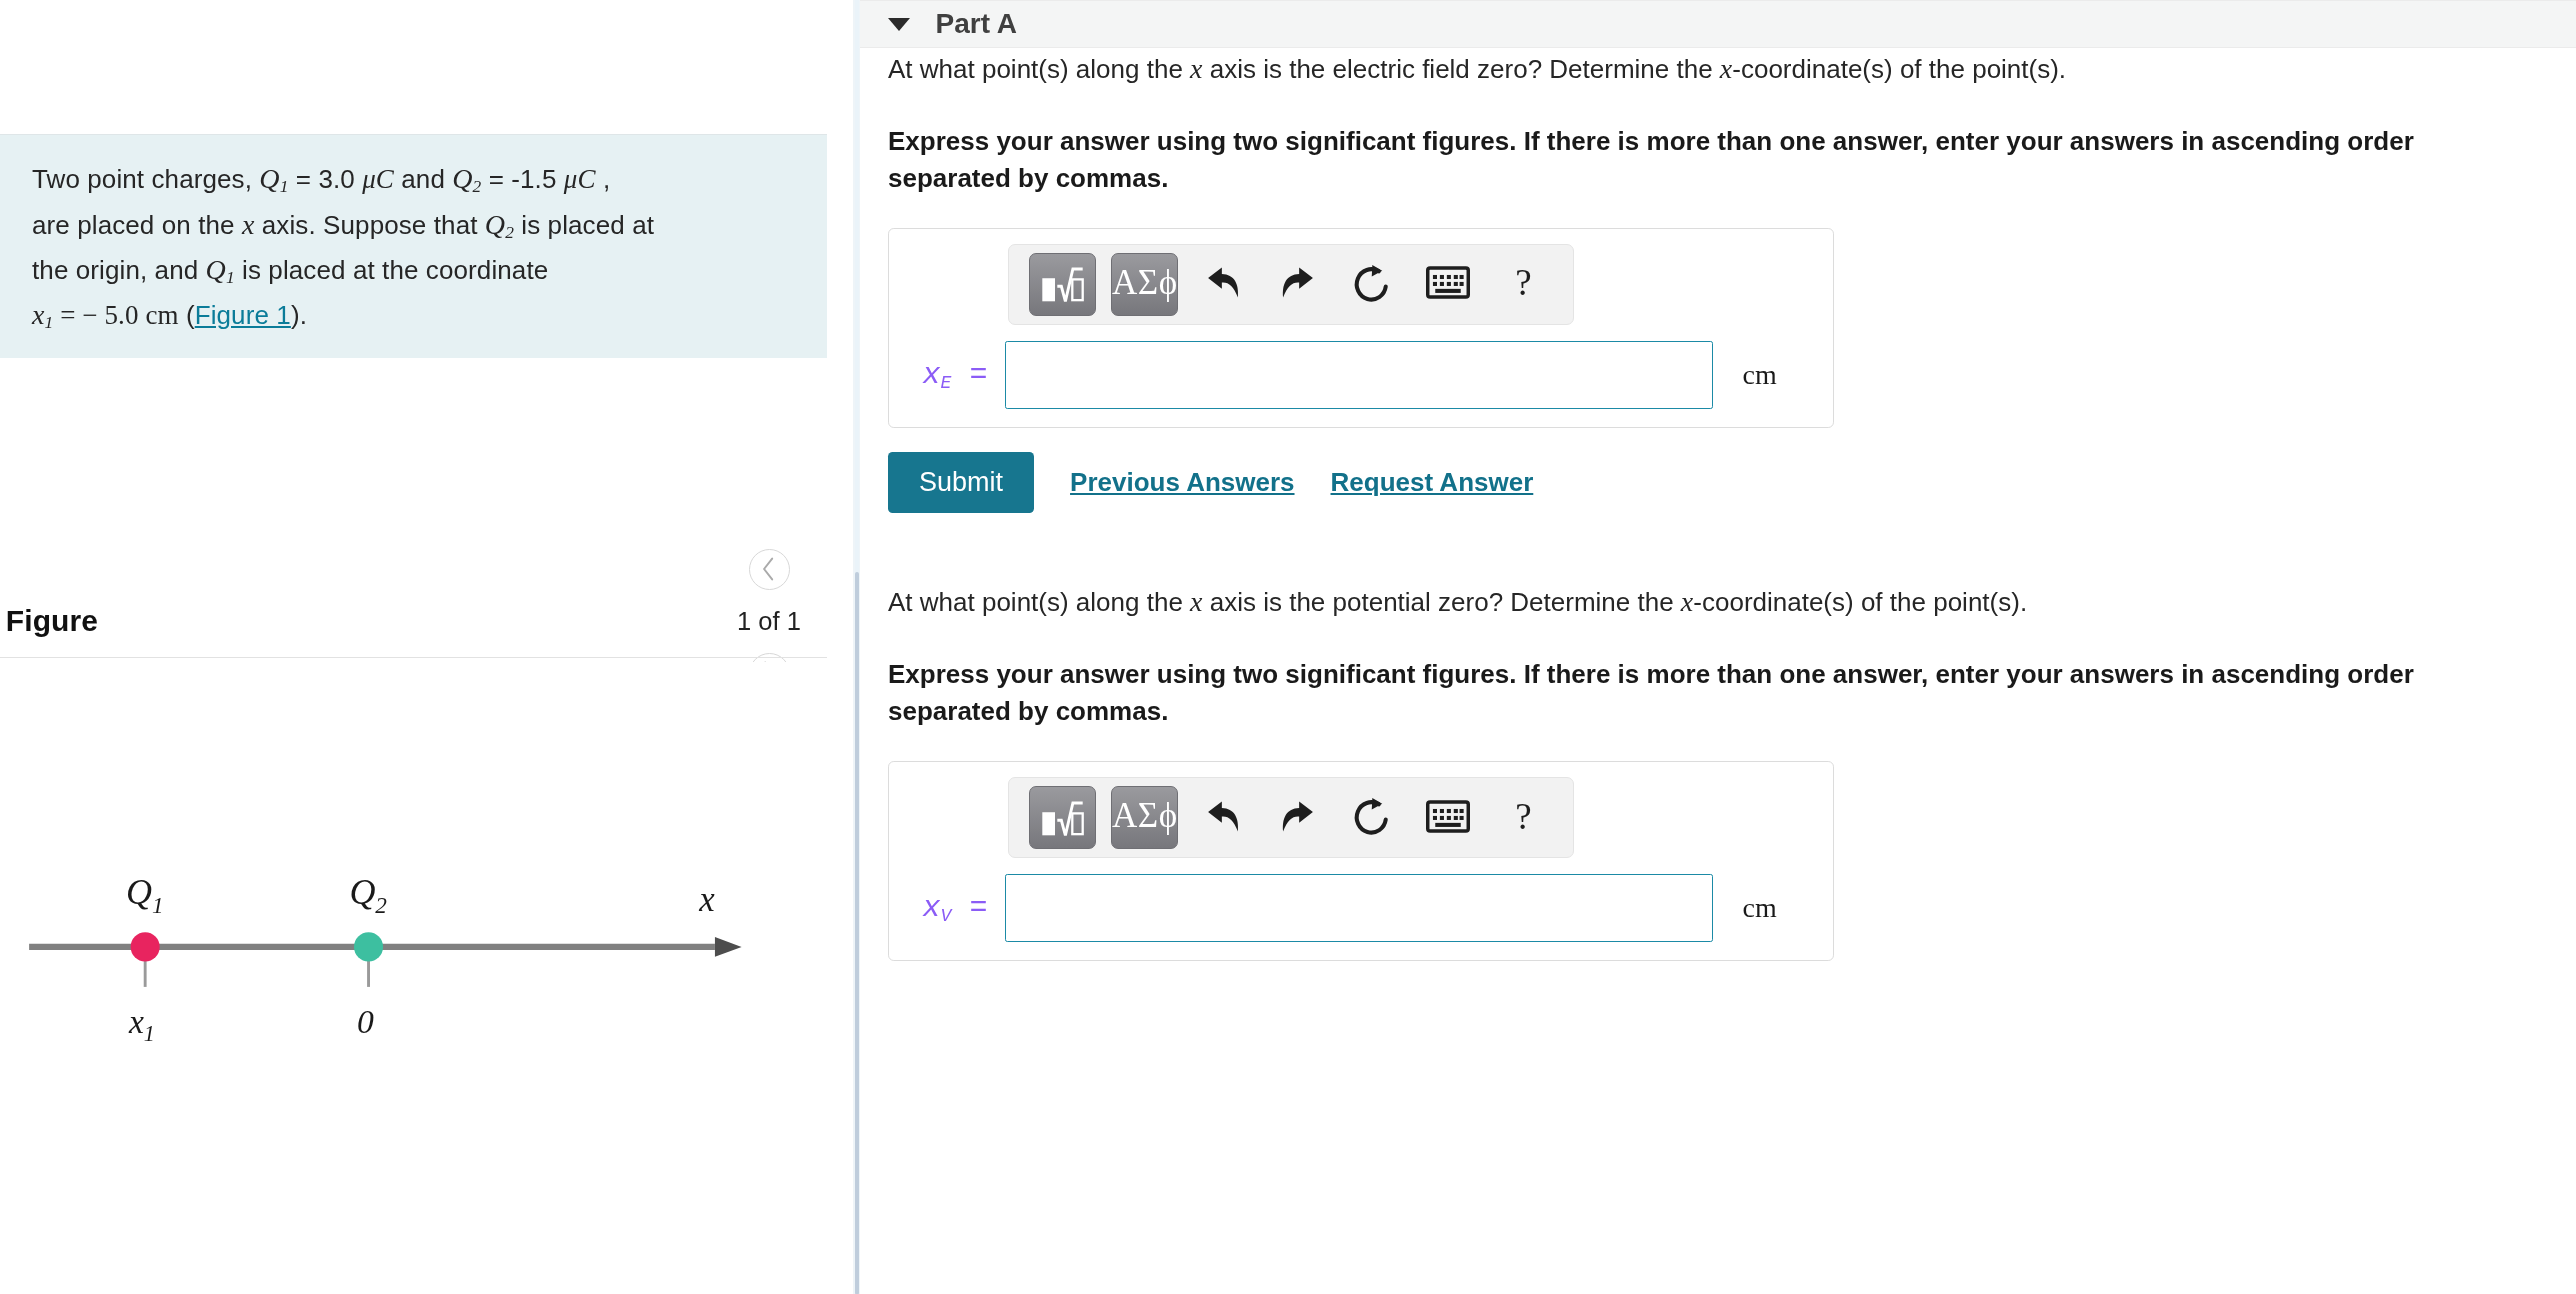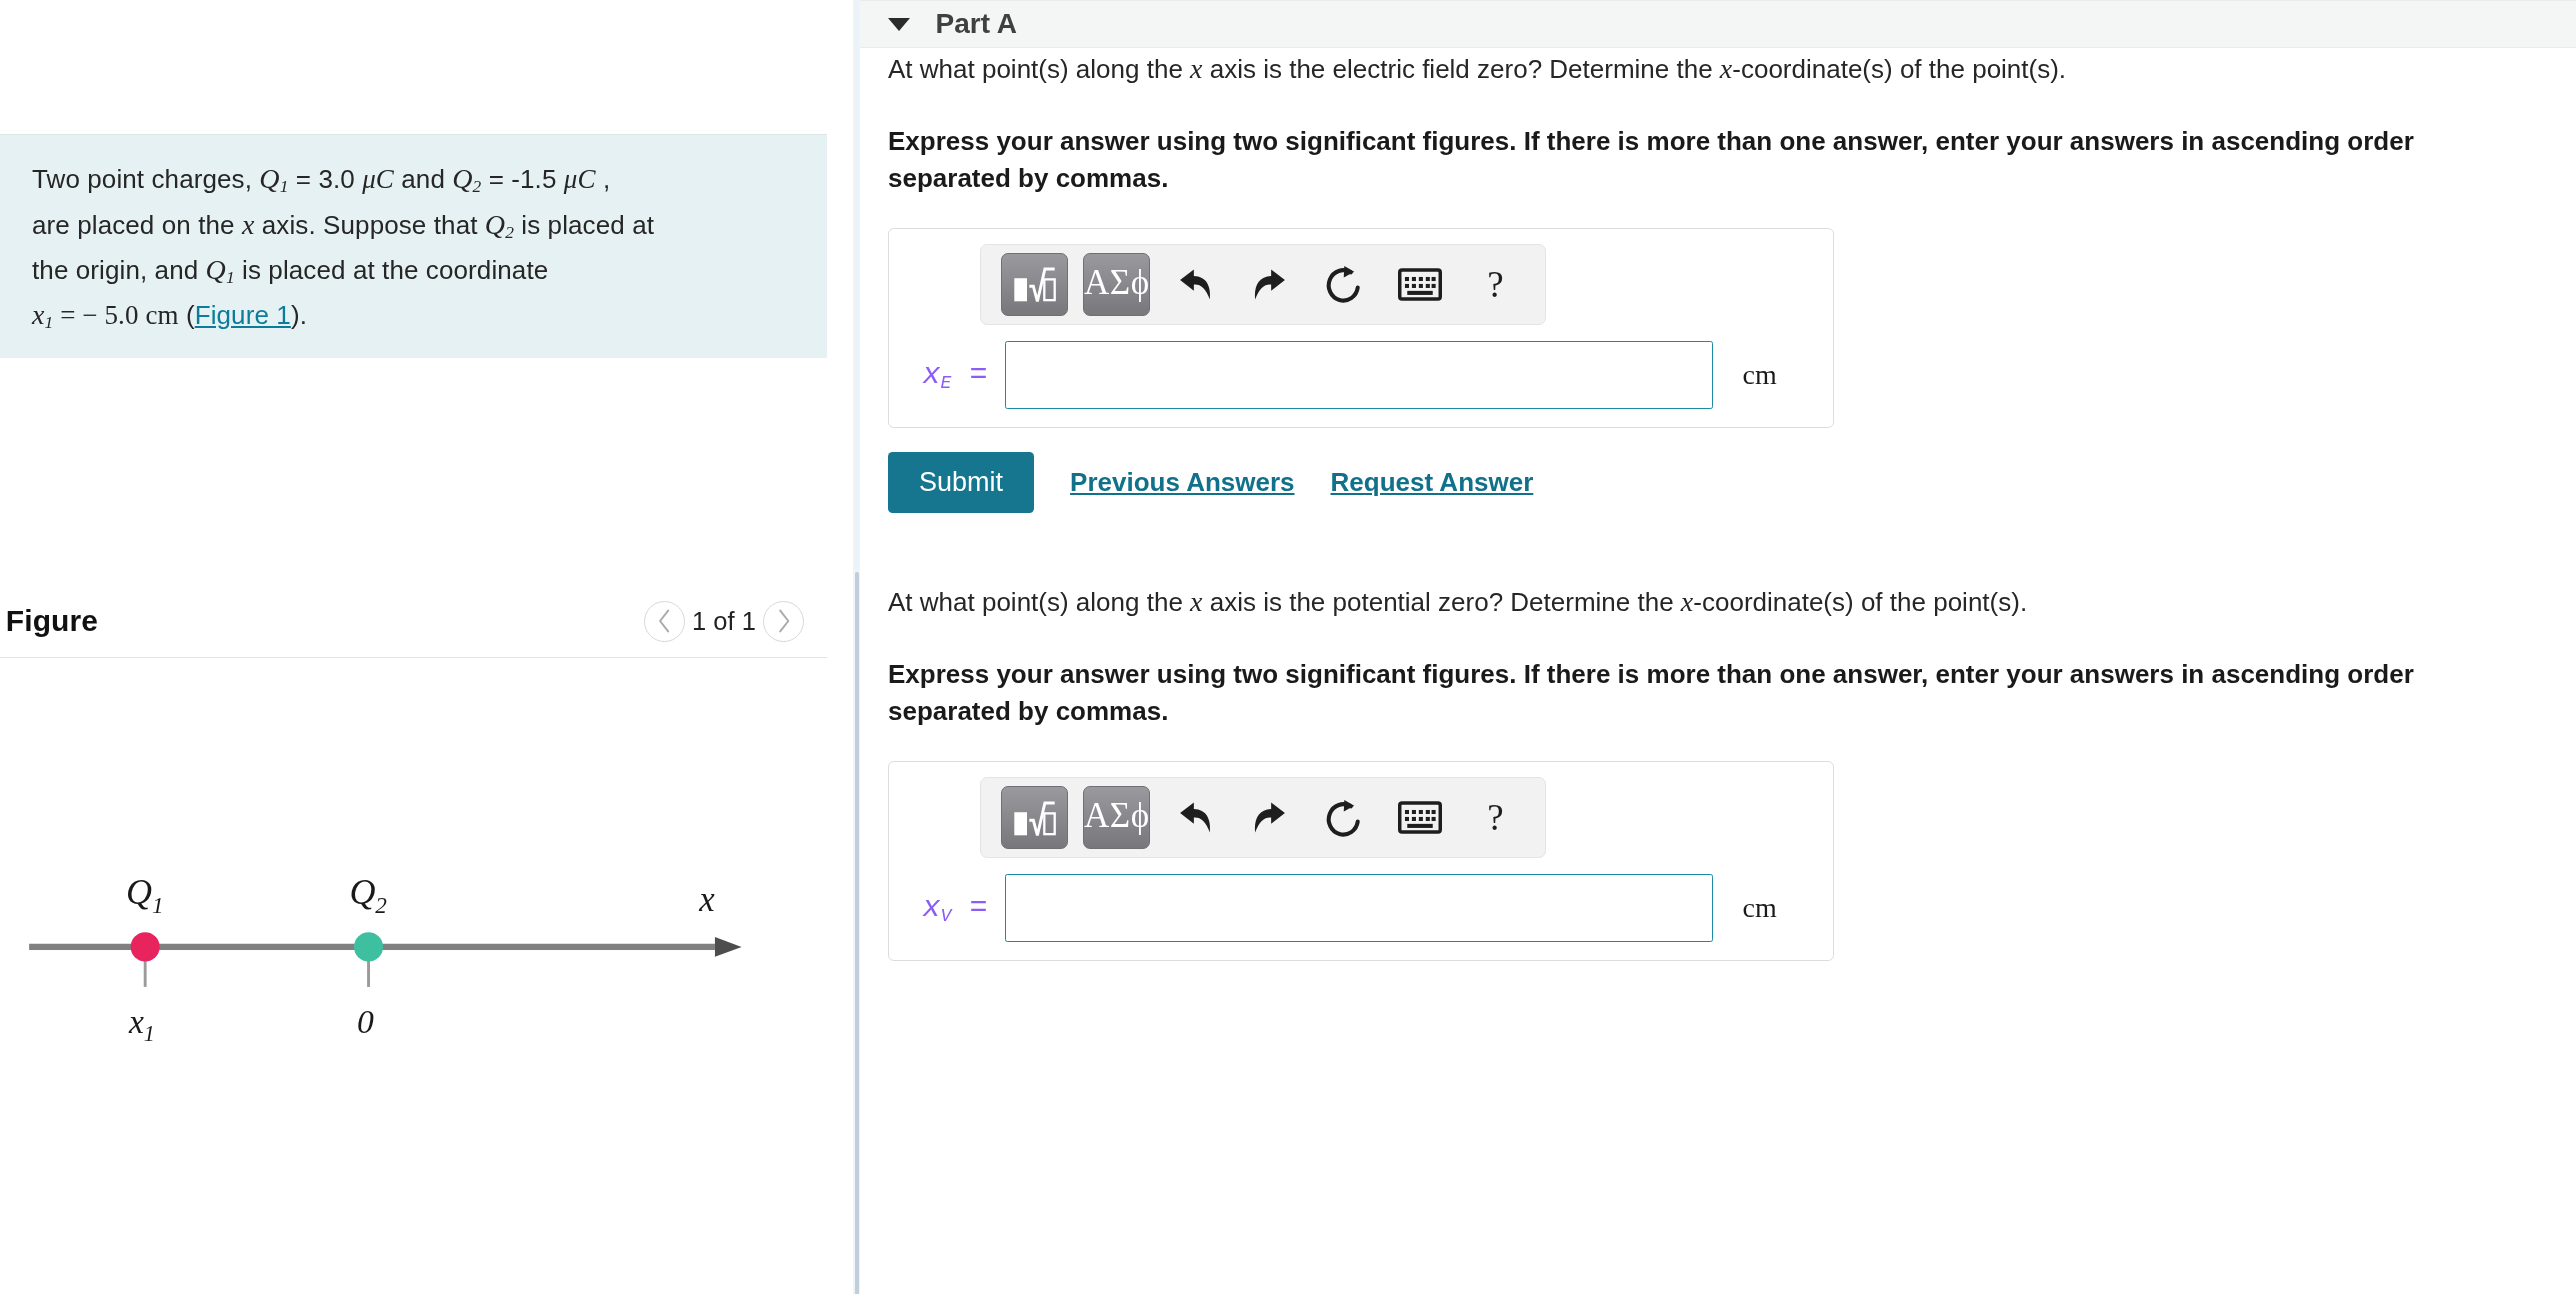--- a/index.html
+++ b/index.html
@@ -118,21 +118,22 @@
   }
   .figure-title {
     font-size: 30px;
     font-weight: bold;
     color: #111;
     letter-spacing: 0.1px;
   }
   .fig-nav {
     display: flex;
     align-items: center;
-    gap: 4px;
+    gap: 17px;
+    flex-direction: column;
   }
   .nav-circle {
     width: 39px;
     height: 39px;
     border-radius: 50%;
     border: 1.2px solid #d8d8d8;
     display: flex;
     align-items: center;
     justify-content: center;
     background: #fff;
@@ -211,24 +212,24 @@
     border-radius: 5.8px;
     background: #fff;
     box-sizing: border-box;
     padding: 15px 17.4px 17.4px 17.4px;
   }
   .mathtoolbar {
     background: #f2f2f2;
     border: 1.2px solid #e4e4e4;
     border-radius: 7px;
     display: inline-flex;
-    align-items: center;
+    align-items: flex-start;
     gap: 15px;
     padding: 8.1px 20px;
-    margin-left: 74px;
+    margin-left: 102px;
   }
   .tb-btn {
     width: 67px;
     height: 63px;
     border-radius: 7px;
     background: linear-gradient(#9a9a9e, #77777c);
     border: 0.6px solid #6f6f74;
     display: flex;
     align-items: center;
     justify-content: center;

